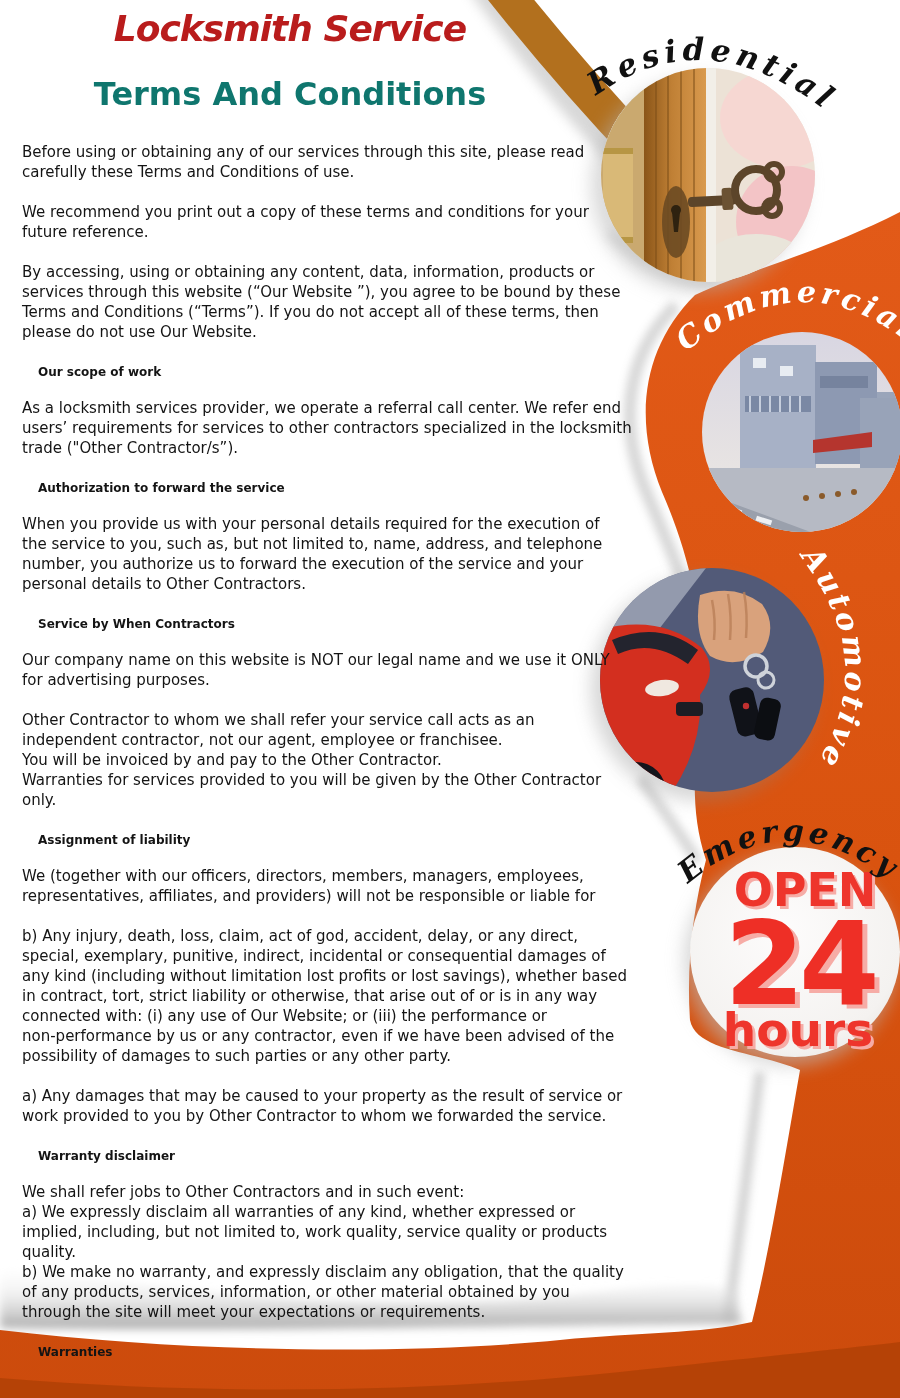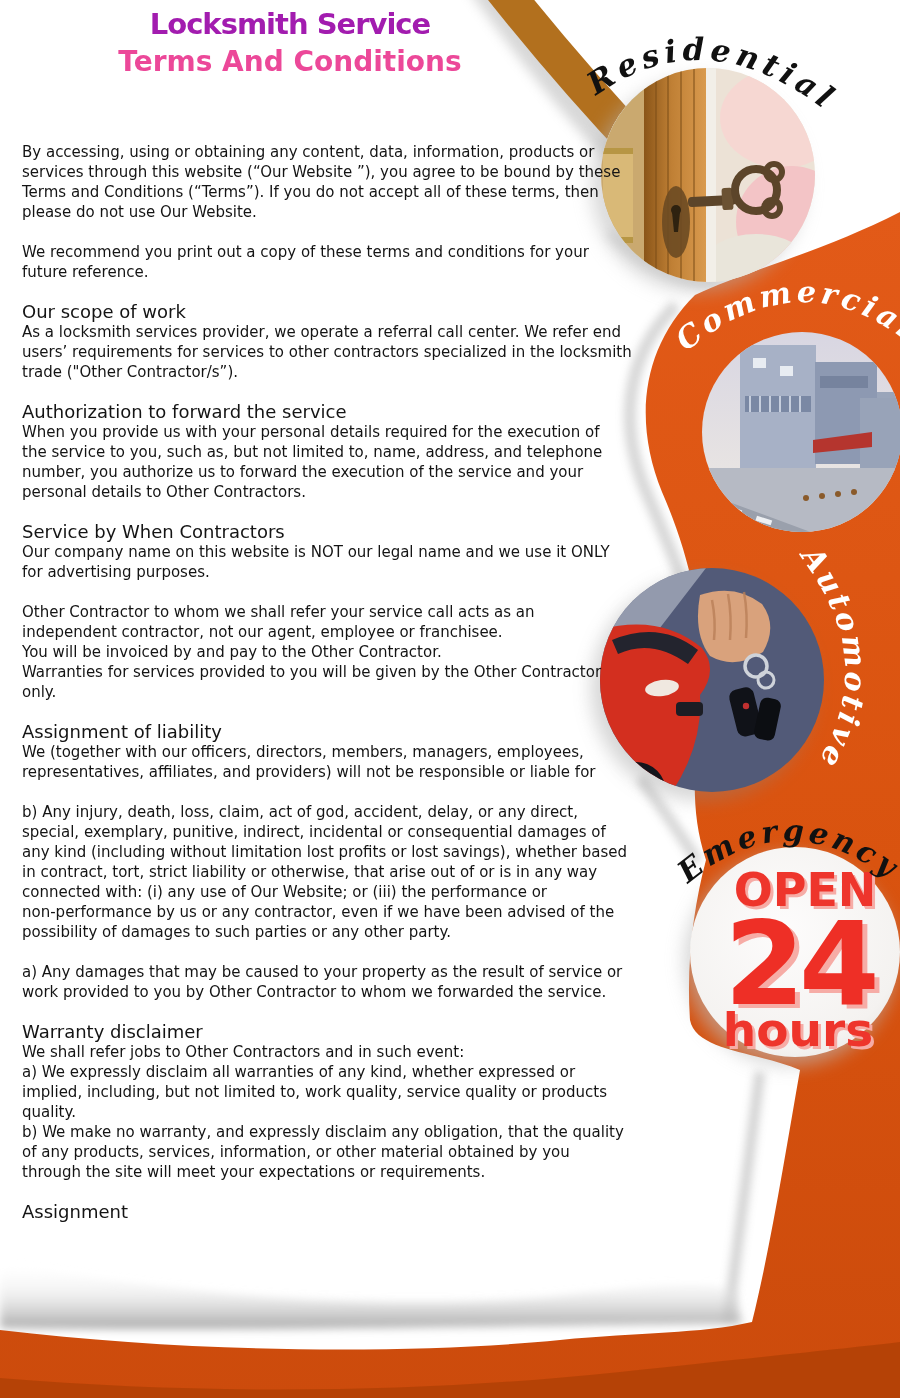--- a/index.html
+++ b/index.html
@@ -2,25 +2,25 @@
 <html><head>
 <meta charset="utf-8">
 <style>
   html,body{margin:0;padding:0;}
   body{
     width:900px;height:1398px;position:relative;overflow:hidden;background:#ffffff;
     font-family:"DejaVu Sans",sans-serif;color:#141414;
   }
   .art{position:absolute;left:0;top:0;width:900px;height:1398px;}
   .header{position:absolute;left:0;top:8px;width:580px;text-align:center;z-index:3;}
-  .title{font-size:29px;font-weight:bold;letter-spacing:-1px;color:#a21caf;line-height:1.15;}
-  .subtitle{font-size:28px;font-weight:bold;color:#ec4899;margin-top:4px;}
+  .title{font-size:36px;font-weight:bold;letter-spacing:-1px;color:#b91c1c;line-height:1.15;font-style:italic;}
+  .subtitle{font-size:32px;font-weight:bold;color:#0f766e;margin-top:26px;}
   .content{position:absolute;left:22px;top:142px;width:640px;z-index:3;}
   .p{font-size:15px;line-height:20px;white-space:pre-line;margin:0 0 20px 0;}
-  .h{font-size:18px;line-height:20px;font-weight:normal;white-space:pre-line;margin:0;}
+  .h{font-size:12px;line-height:20px;font-weight:bold;white-space:pre-line;margin:16px;}
   .script-label{font-family:"DejaVu Serif",serif;font-style:italic;font-weight:bold;}
 </style>
 </head>
 <body>
 
 <svg class="art" viewBox="0 0 900 1398" aria-hidden="true">
   <defs>
     <filter id="soft6" x="-40%" y="-40%" width="180%" height="180%">
         <feGaussianBlur stdDeviation="6"></feGaussianBlur>
       </filter>
@@ -189,26 +189,28 @@
     <textPath href="#arcEmergency">Emergency</textPath>
   </text>
 </svg>
 
 <div class="header">
   <div class="title">Locksmith Service</div>
   <div class="subtitle">Terms And Conditions</div>
 </div>
 
 <div class="content">
+  <div class="p">Before using or obtaining any of our services through this site, please read
+carefully these Terms and Conditions of use.</div>
+  <div class="p">We recommend you print out a copy of these terms and conditions for your
+future reference.</div>
   <div class="p">By accessing, using or obtaining any content, data, information, products or
 services through this website (“Our Website ”), you agree to be bound by these
 Terms and Conditions (“Terms”). If you do not accept all of these terms, then
 please do not use Our Website.</div>
-  <div class="p">We recommend you print out a copy of these terms and conditions for your
-future reference.</div>
   <div class="h">Our scope of work</div>
   <div class="p">As a locksmith services provider, we operate a referral call center. We refer end
 users’ requirements for services to other contractors specialized in the locksmith
 trade ("Other Contractor/s”).</div>
   <div class="h">Authorization to forward the service</div>
   <div class="p">When you provide us with your personal details required for the execution of
 the service to you, such as, but not limited to, name, address, and telephone
 number, you authorize us to forward the execution of the service and your
 personal details to Other Contractors.</div>
   <div class="h">Service by When Contractors</div>
@@ -232,14 +234,14 @@
   <div class="p">a) Any damages that may be caused to your property as the result of service or
 work provided to you by Other Contractor to whom we forwarded the service.</div>
   <div class="h">Warranty disclaimer</div>
   <div class="p">We shall refer jobs to Other Contractors and in such event:
 a) We expressly disclaim all warranties of any kind, whether expressed or
 implied, including, but not limited to, work quality, service quality or products
 quality.
 b) We make no warranty, and expressly disclaim any obligation, that the quality
 of any products, services, information, or other material obtained by you
 through the site will meet your expectations or requirements.</div>
-  <div class="h">Assignment</div>
+  <div class="h">Warranties</div>
 </div>
 
 </body></html>

